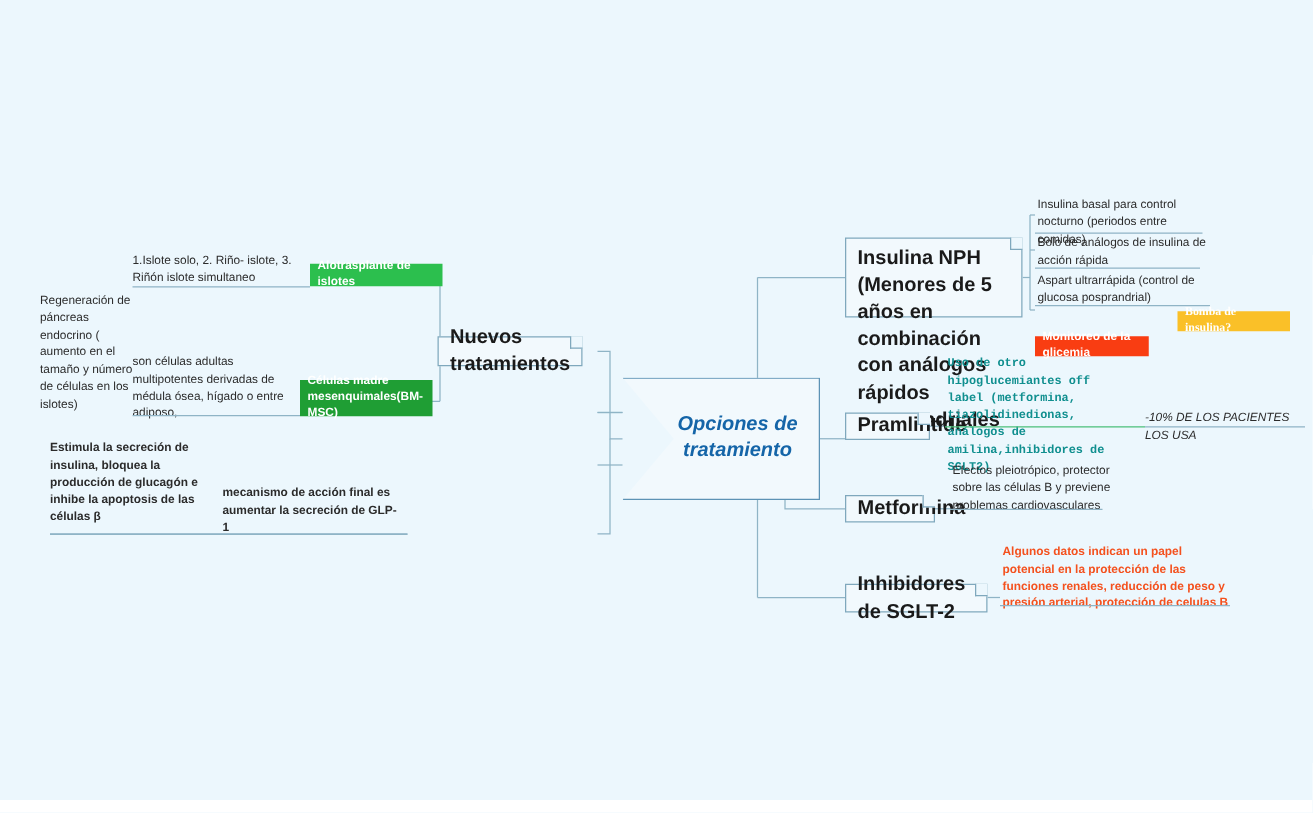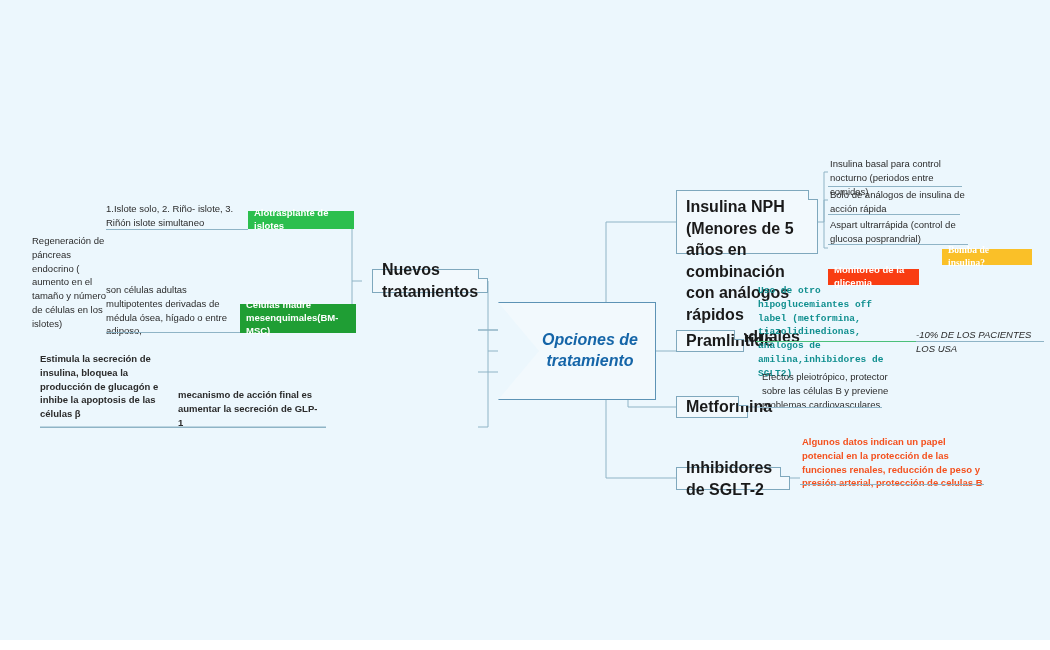--- a/index.html
+++ b/index.html
@@ -160,32 +160,32 @@
 
       <path d="M326 427 H176"></path>
       <path d="M176 427 H40"></path>
     </g>
   </svg>
 
   <div id="central">
     <div id="central-label">Opciones de tratamiento</div>
   </div>
 
-  <div class="node" style="left:372px; top:269px; width:116px; height:24px;">
+  <div class="node" style="left:350px; top:269px; width:116px; height:24px;">
     <span class="fold"></span>
     <span>Nuevos tratamientos</span>
   </div>
 
   <div class="chip green-light" style="left:248px; top:211px; width:106px; height:18px;">
     <span>Alotrasplante de islotes</span>
   </div>
   <div class="leaf" style="left:106px; top:202px; width:142px;">1.Islote solo, 2. Riño- islote, 3. Riñón islote simultaneo</div>
   <div class="uline" style="left:106px; top:229px; width:142px;"></div>
 
-  <div class="chip green-dark" style="left:240px; top:304px; width:116px; height:29px;">
+  <div class="chip green-dark" style="left:240px; top:304px; width:106px; height:29px;">
     <span>Células madre mesenquimales(BM-MSC)</span>
   </div>
   <div class="leaf" style="left:106px; top:283px; width:132px;">son células adultas multipotentes derivadas de médula ósea, hígado o entre adiposo,</div>
   <div class="uline" style="left:106px; top:332px; width:134px;"></div>
 
   <div class="leaf" style="left:6px; top:234px; width:78px;margin-left:26px;">Regeneración de páncreas endocrino ( aumento en el tamaño y número de células en los islotes)</div>
 
   <div class="leaf bold" style="left:178px; top:388px; width:140px;">mecanismo de acción final es aumentar la secreción de GLP-1</div>
   <div class="uline" style="left:176px; top:427px; width:150px;"></div>
 

